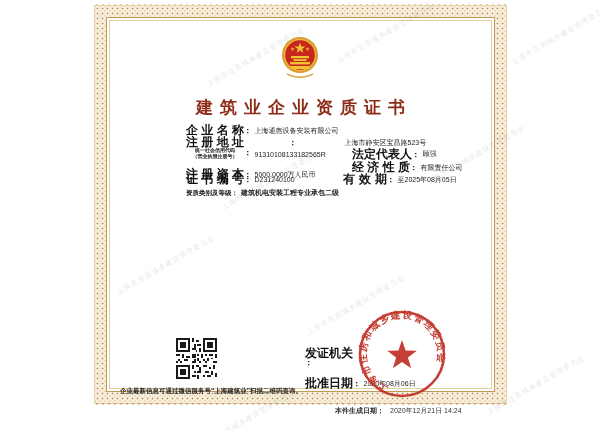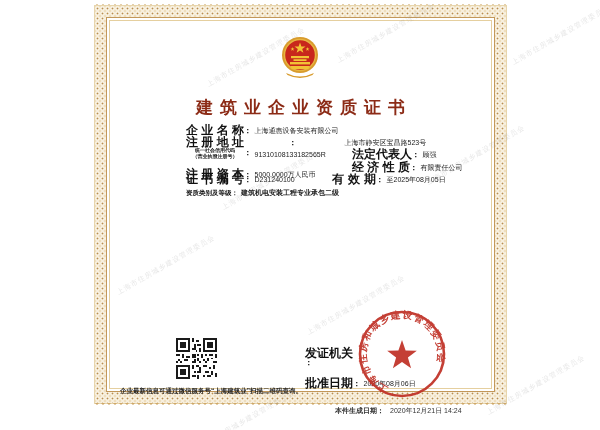--- a/index.html
+++ b/index.html
@@ -124,21 +124,21 @@
 
   <div class="row" style="left:186px; top:148px;">
     <span style="display:inline-block;">
       <span class="small-lbl" style="display:block;">统一社会信用代码</span>
       <span class="small-lbl" style="display:block;">（营业执照注册号）</span>
     </span>
       <span class="colon">：</span>
     <span class="val" style="margin-top:2px;">91310108133182565R</span>
   </div>
 
-  <div class="row" style="left:352px; top:150px;">
+  <div class="row" style="left:352px; top:150px;font-family:Liberation Serif, serif;">
     <span class="lbl">法定代表人</span>
       <span class="colon">：</span>
     <span class="val">顾强</span>
   </div>
 
   <div class="row" style="left:186px; top:170px;">
     <span class="lbl just">注 册 资 本</span>
       <span class="colon">：</span>
     <span class="val">5000.0000万人民币</span>
   </div>
@@ -148,21 +148,21 @@
       <span class="colon">：</span>
     <span class="val">有限责任公司</span>
   </div>
 
   <div class="row" style="left:186px; top:175px;">
     <span class="lbl just">证 书 编 号</span>
       <span class="colon">：</span>
     <span class="val">D231240100</span>
   </div>
 
-  <div class="row" style="left:332px; top:175px;">
+  <div class="row" style="left:343px; top:175px;">
     <span class="lbl just" style="width:44px;">有  效  期</span>
       <span class="colon">：</span>
     <span class="val">至2025年08月05日</span>
   </div>
 
   <div class="row" style="left:186px; top:188px;">
     <span class="lbl" style="font-size:6.5px;">资质类别及等级</span>
       <span class="colon" style="font-size:6.5px;">：</span>
     <span class="val" style="font-weight:bold;">建筑机电安装工程专业承包二级</span>
   </div>

